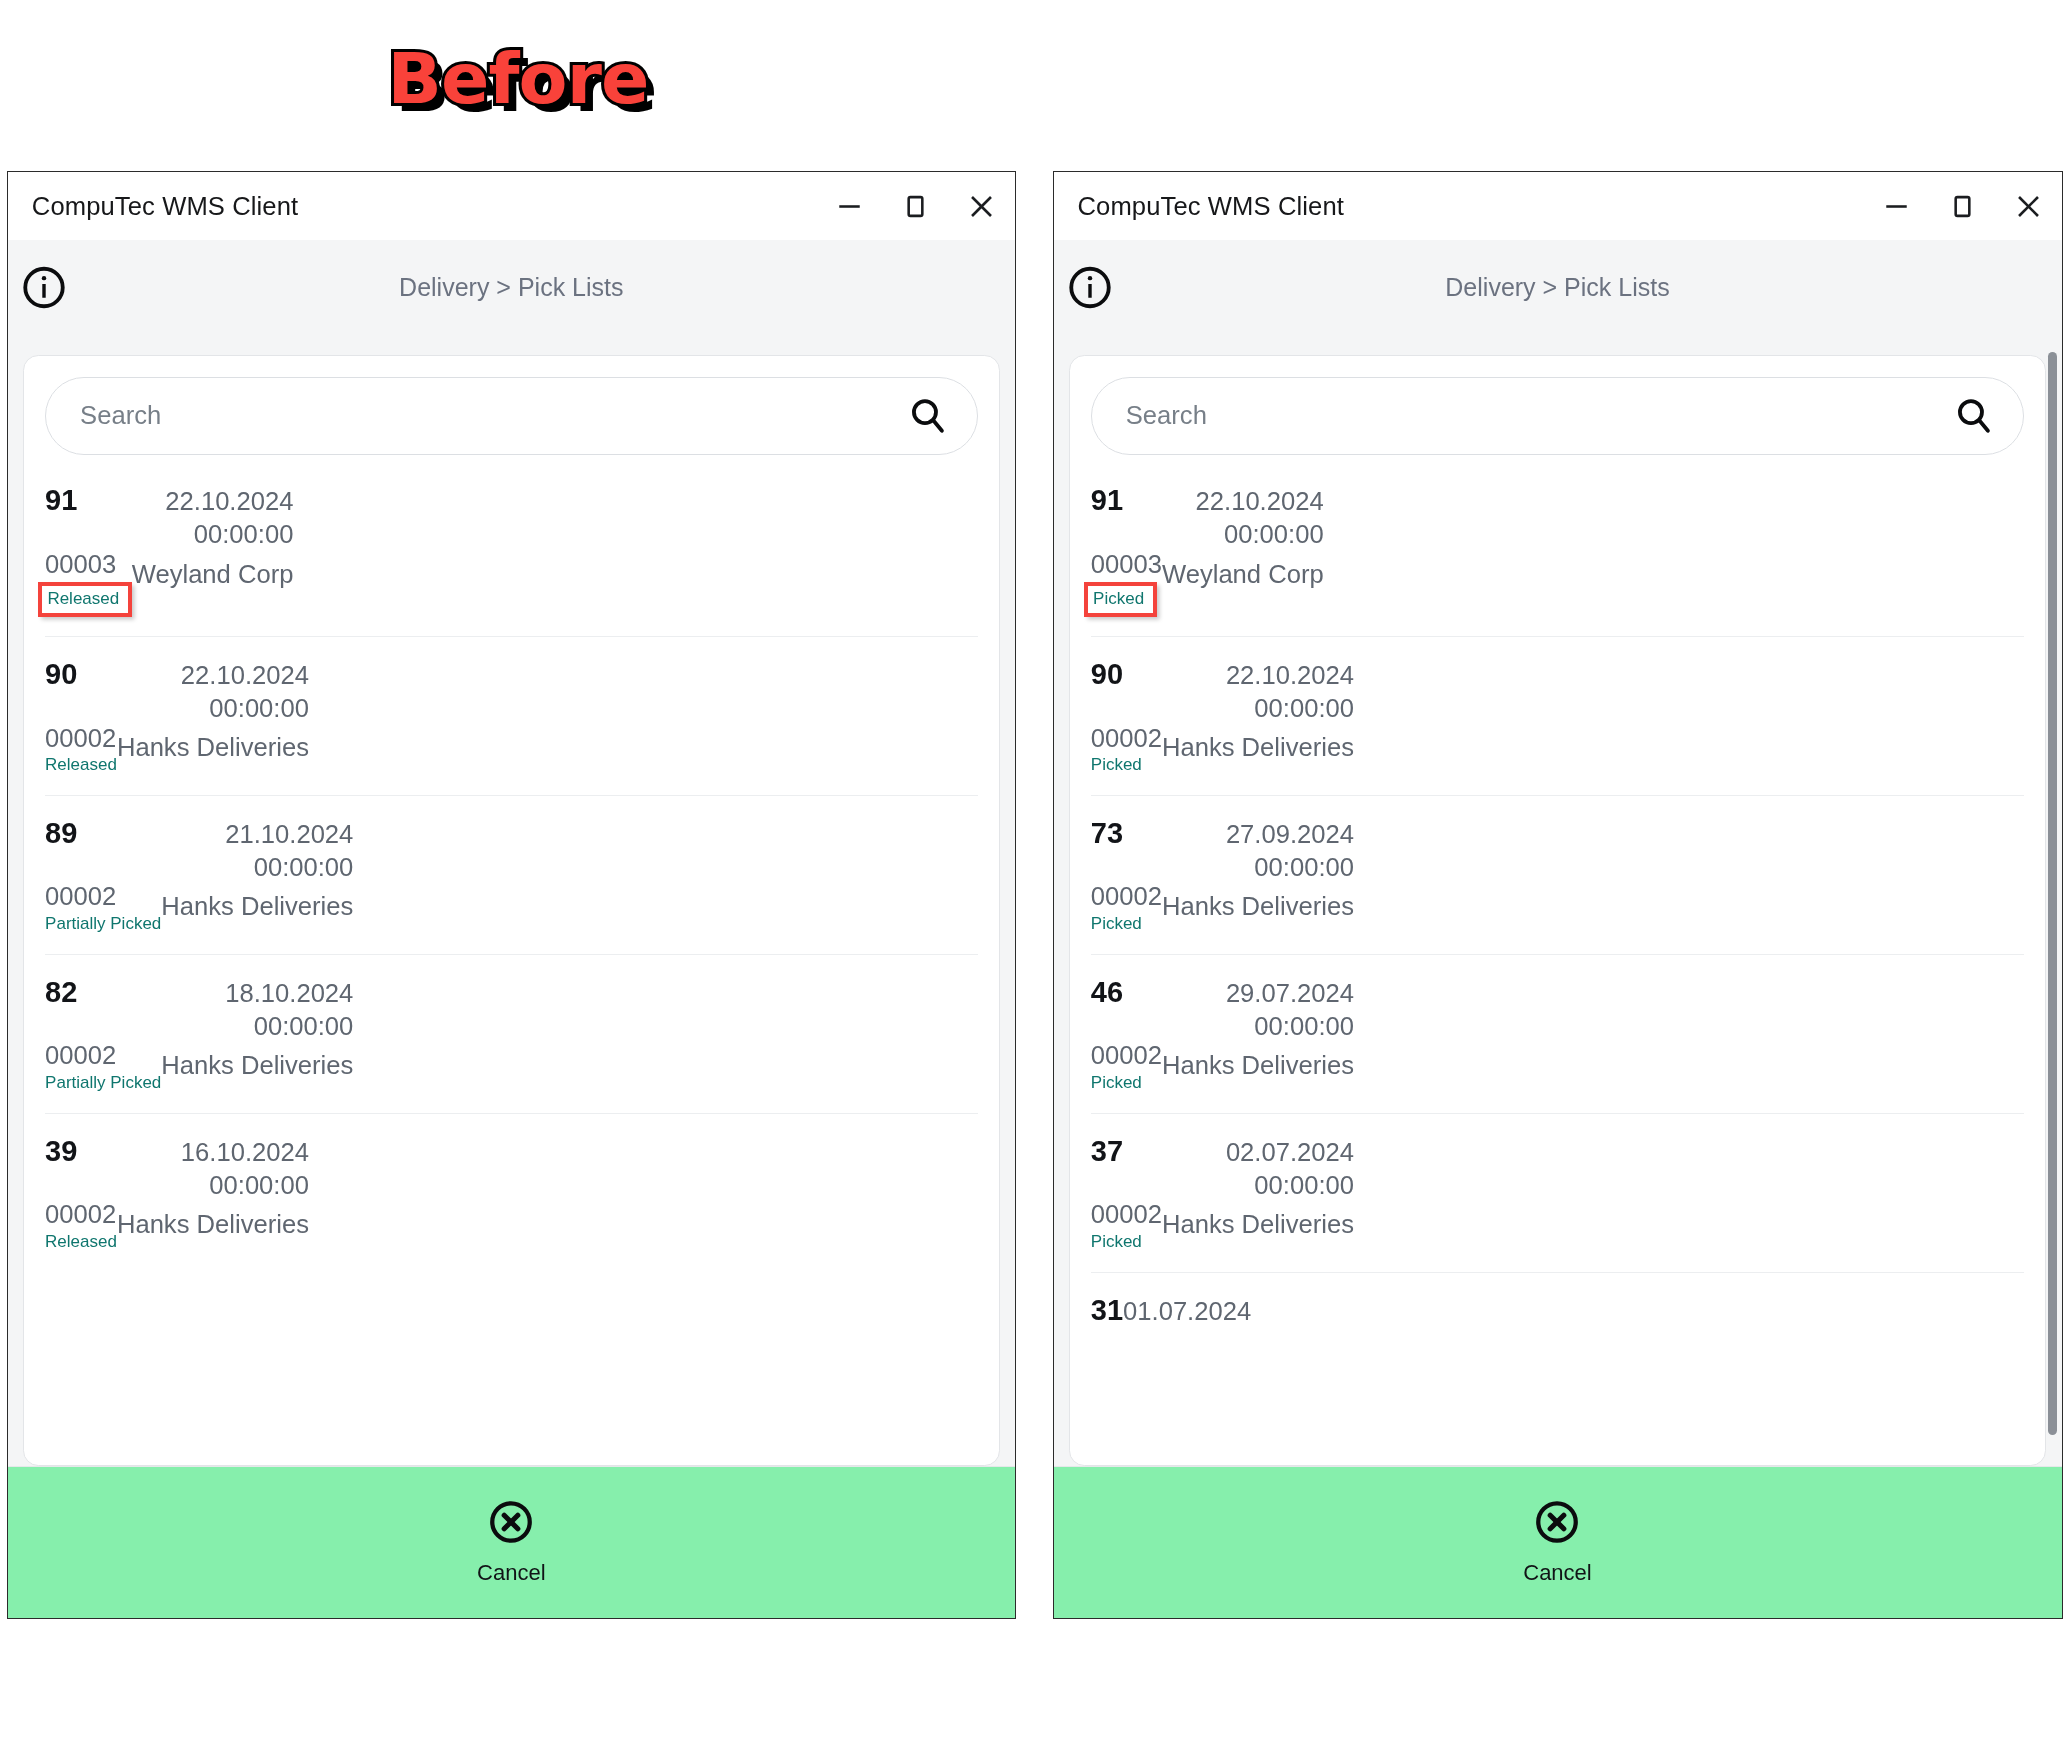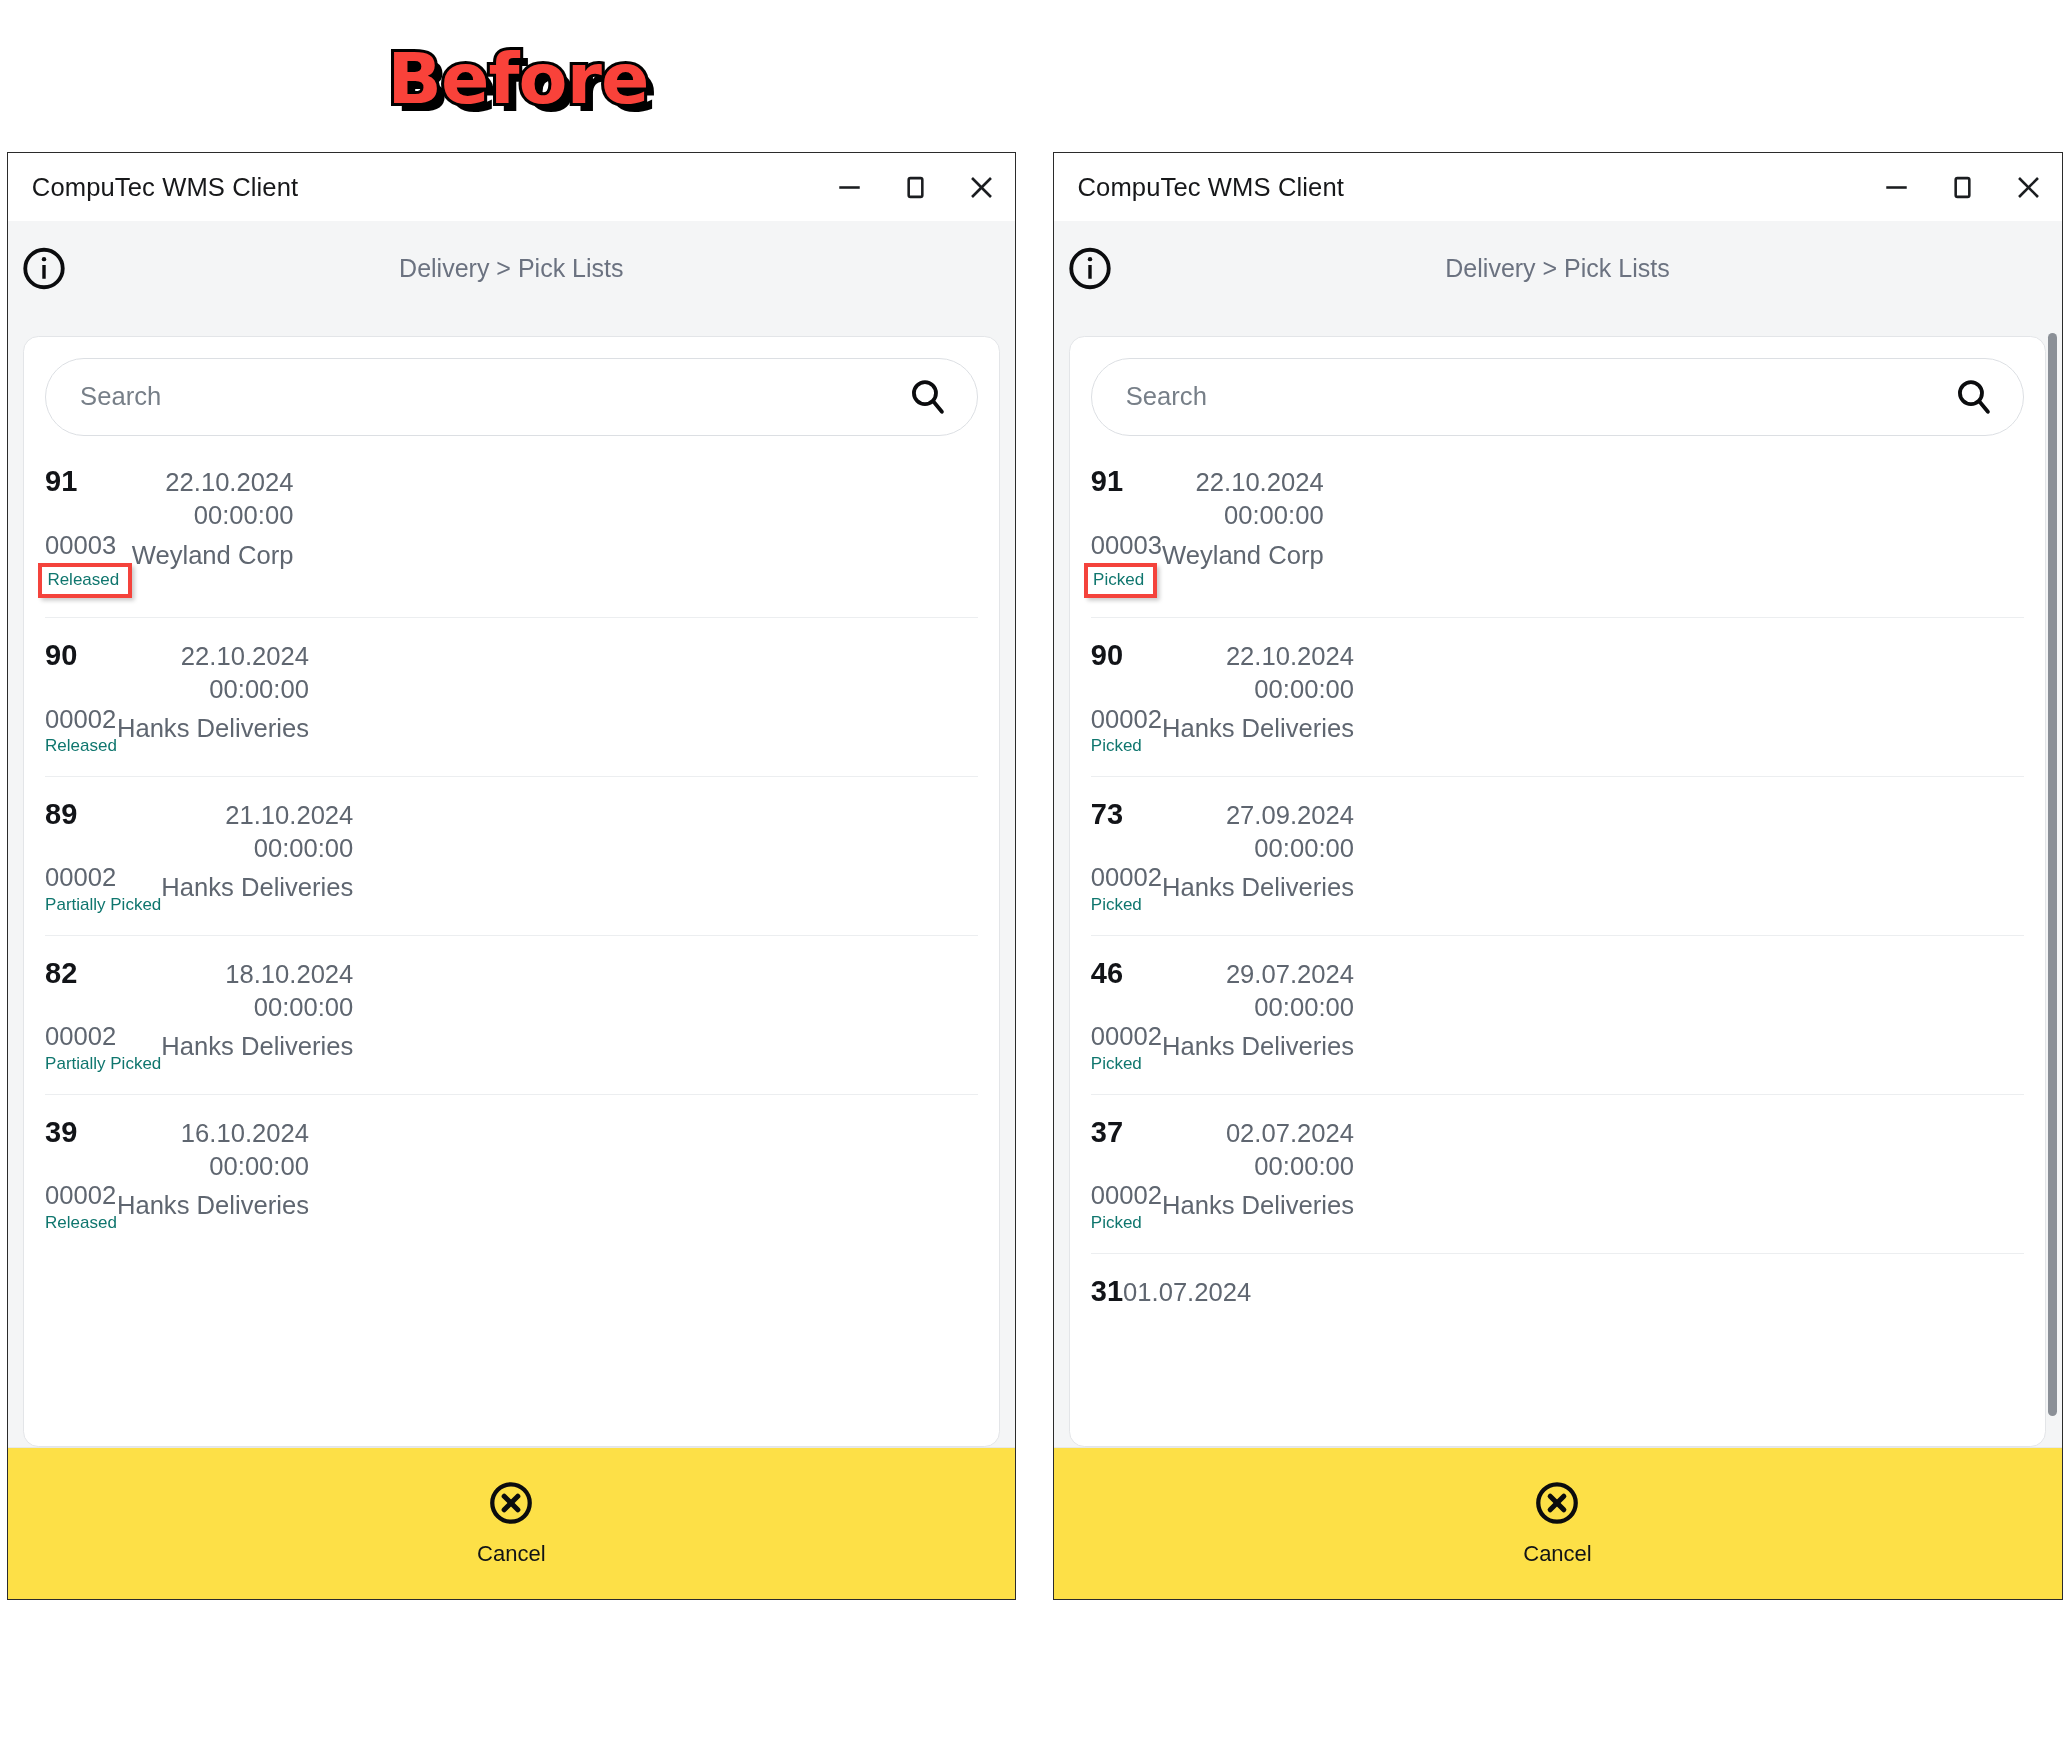--- a/index.html
+++ b/index.html
@@ -48,21 +48,21 @@
     paint-order: stroke fill;
     text-shadow: 7.7px 7.7px 0 #000000;
     line-height: 1;
     transform: scaleX(1.02);
   }
 
   
   .app-window {
     position: absolute;
     left: 6.8px;
-    top: 152px;
+    top: 171px;
     width: 1009px;
     height: 1448px;
     background: #ffffff;
     border: 1.7px solid #2b2b2b;
     box-sizing: border-box;
     display: flex;
     flex-direction: column;
     overflow: hidden;
   }
   .half.right .app-window {
@@ -243,21 +243,21 @@
     right: 4.3px;
     bottom: 31px;
     width: 9.4px;
     border-radius: 5.1px;
     background: #8b9097;
   }
 
   .footer {
     height: 152px;
     min-height: 152px;
-    background: #fde047;
+    background: #86efac;
     border-top: 0.9px solid #e6e8ea;
     display: flex;
     align-items: center;
     justify-content: center;
     box-sizing: border-box;
   }
   .footer-btn {
     display: flex;
     flex-direction: column;
     align-items: center;

